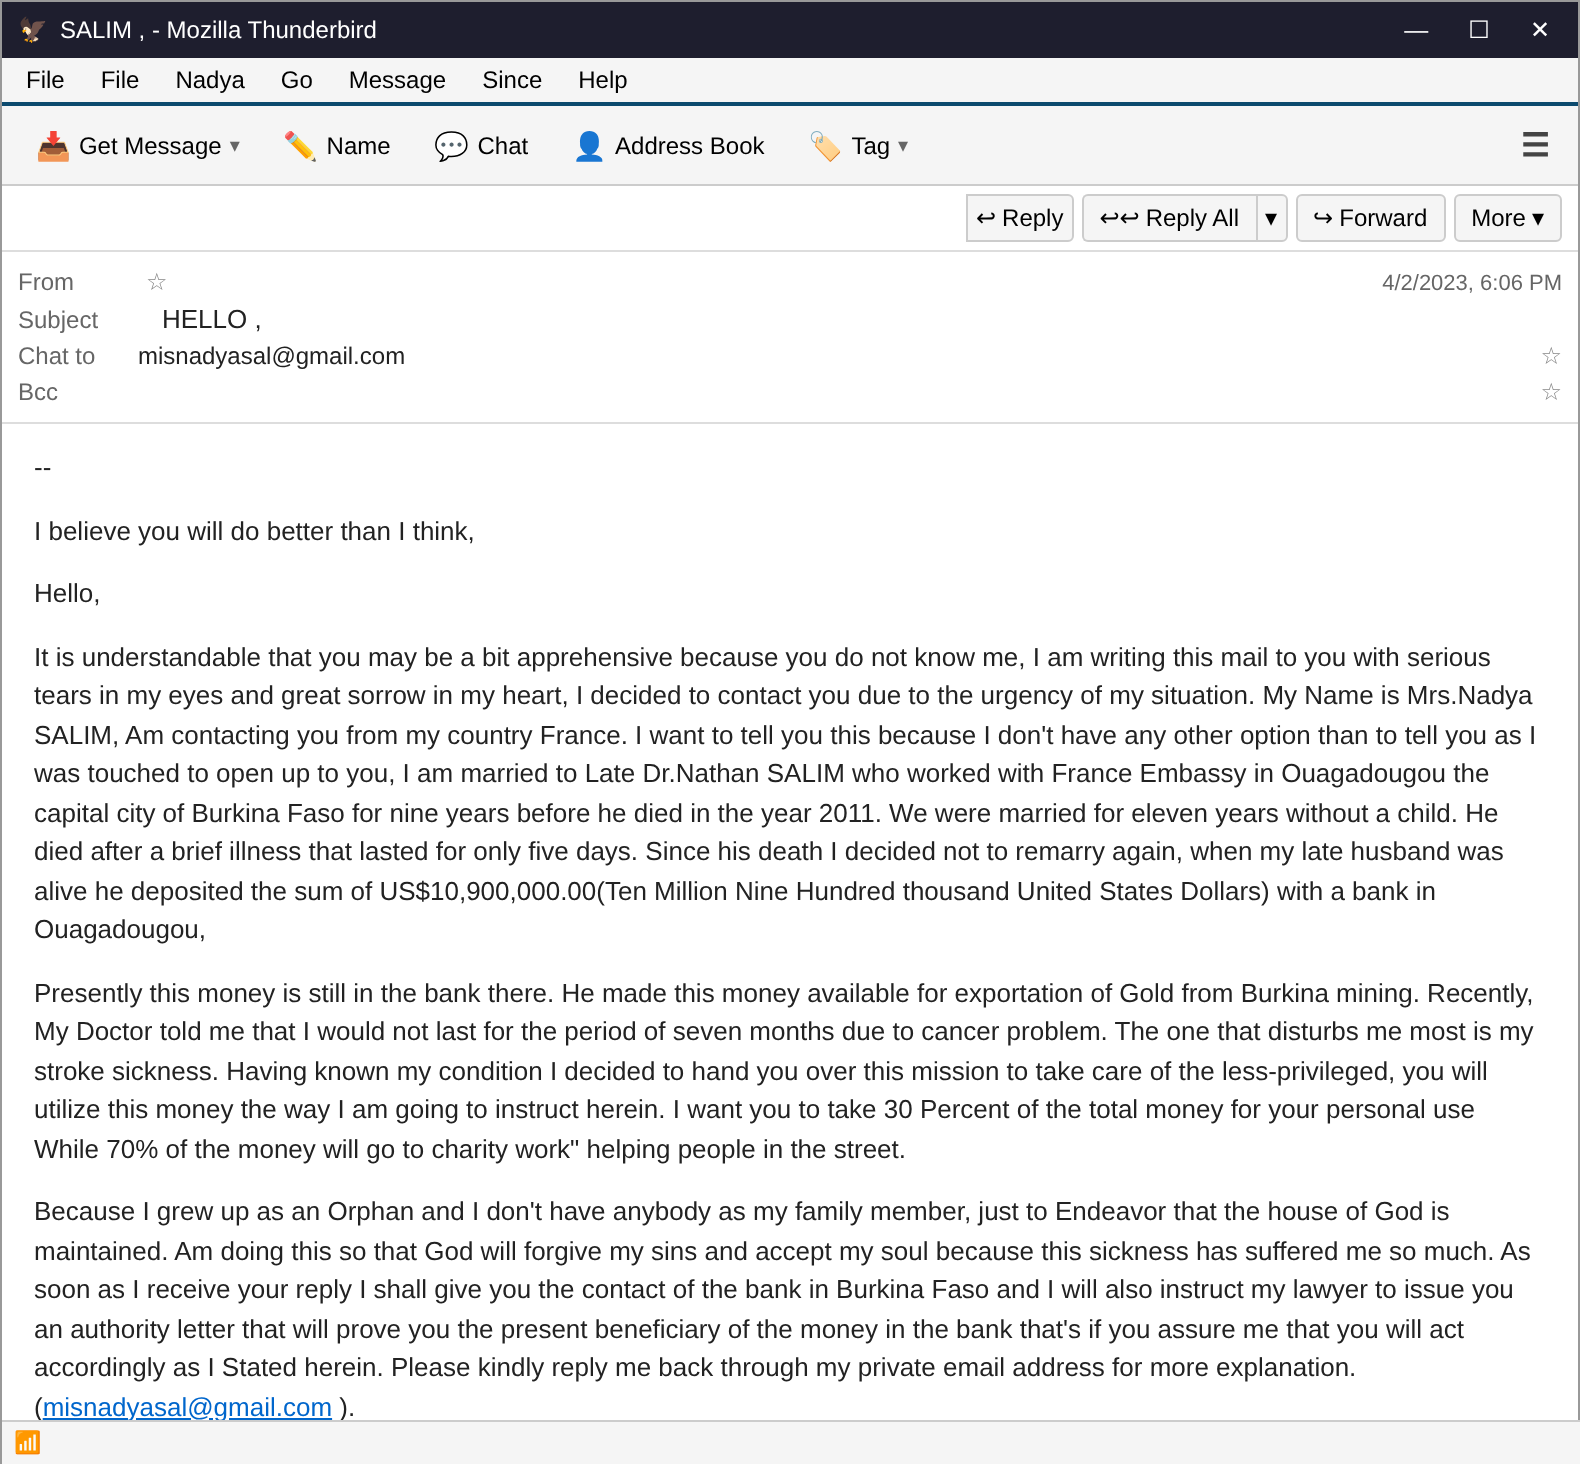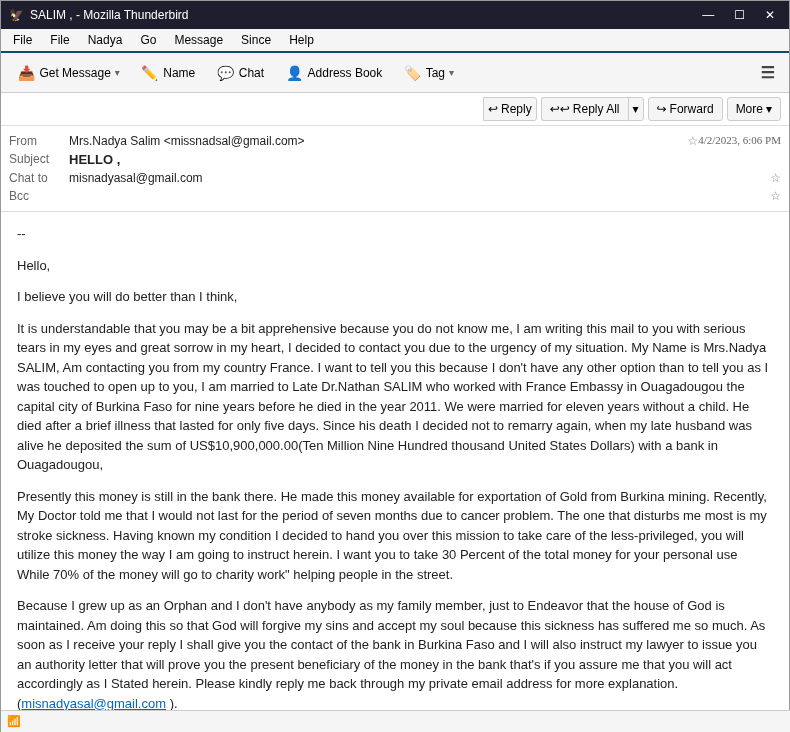--- a/index.html
+++ b/index.html
@@ -124,42 +124,42 @@
     .action-btn-group .action-btn:last-child {
       border-radius: 0 3px 3px 0;
       padding: 4px 4px;
     }
 
     .email-meta {
       padding: 6px 8px;
     }
     .meta-row {
       display: flex;
-      align-items: flex-start;
+      align-items: flex-end;
       padding: 2px 0;
       font-size: 12px;
     }
     .meta-label {
       color: #666;
       width: 60px;
       flex-shrink: 0;
     }
     .meta-value {
       color: #222;
       flex: 1;
     }
     .meta-value.subject {
-      font-weight: bold;
+      font-weight: normal;
       font-size: 13px;
+      margin-left: 12px;
     }
     .meta-date {
       color: #666;
       font-size: 11px;
       margin-left: auto;
-      font-family: Liberation Serif, serif;
     }
     .star-icon { color: #888; cursor: pointer; margin-left: 4px; }
 
     
     .email-body-container {
       background: #fff;
       overflow-y: auto;
       height: calc(732px - 28px - 24px - 40px - 132px);
       position: relative;
     }
@@ -271,21 +271,20 @@
     </button>
     <button class="action-btn" style="margin-left:2px;align-items:center;">
       <span>More</span>
       <span>▾</span>
     </button>
   </div>
 
   <div class="email-meta">
     <div class="meta-row">
       <span class="meta-label">From</span>
-      <span class="meta-value">Mrs.Nadya Salim &lt;missnadsal@gmail.com&gt;</span>
       <span class="star-icon">☆</span>
       <span class="meta-date">4/2/2023, 6:06 PM</span>
     </div>
     <div class="meta-row">
       <span class="meta-label">Subject</span>
       <span class="meta-value subject">HELLO ,</span>
     </div>
     <div class="meta-row">
       <span class="meta-label">Chat to</span>
       <span class="meta-value">misnadyasal@gmail.com</span>
@@ -295,22 +294,22 @@
       <span class="meta-label">Bcc</span>
       <span class="meta-value"></span>
       <span class="star-icon">☆</span>
     </div>
   </div>
 </div>
 
 <div class="email-body-container">
   <div class="email-body">
     <p>--</p>
+    <p>I believe you will do better than I think,</p>
     <p>Hello,</p>
-    <p>I believe you will do better than I think,</p>
     <p>It is understandable that you may be a bit apprehensive because you do not know me, I am writing this mail to you with serious tears in my eyes and great sorrow in my heart, I decided to contact you due to the urgency of my situation. My Name is Mrs.Nadya SALIM, Am contacting you from my country France. I want to tell you this because I don't have any other option than to tell you as I was touched to open up to you, I am married to Late Dr.Nathan SALIM who worked with France Embassy in Ouagadougou the capital city of Burkina Faso for nine years before he died in the year 2011. We were married for eleven years without a child. He died after a brief illness that lasted for only five days. Since his death I decided not to remarry again, when my late husband was alive he deposited the sum of US$10,900,000.00(Ten Million Nine Hundred thousand United States Dollars) with a bank in Ouagadougou,</p>
     <p>Presently this money is still in the bank there. He made this money available for exportation of Gold from Burkina mining. Recently, My Doctor told me that I would not last for the period of seven months due to cancer problem. The one that disturbs me most is my stroke sickness. Having known my condition I decided to hand you over this mission to take care of the less-privileged, you will utilize this money the way I am going to instruct herein. I want you to take 30 Percent of the total money for your personal use While 70% of the money will go to charity work" helping people in the street.</p>
     <p>
       <span>Because I grew up as an Orphan and I don't have anybody as my family member, just to Endeavor that the house of God is maintained. Am doing this so that God will forgive my sins and accept my soul because this sickness has suffered me so much. As soon as I receive your reply I shall give you the contact of the bank in Burkina Faso and I will also instruct my lawyer to issue you an authority letter that will prove you the present beneficiary of the money in the bank that's if you assure me that you will act accordingly as I Stated herein. Please kindly reply me back through my private email address for more explanation.(</span><a class="email-link">misnadyasal@gmail.com</a><span> ).</span>
     </p>
 
   </div>
 </div>
 
 <div class="status-bar">

